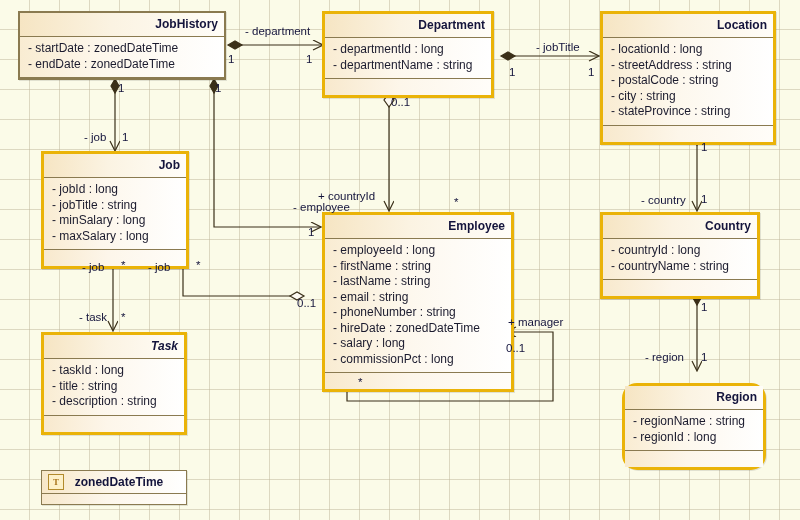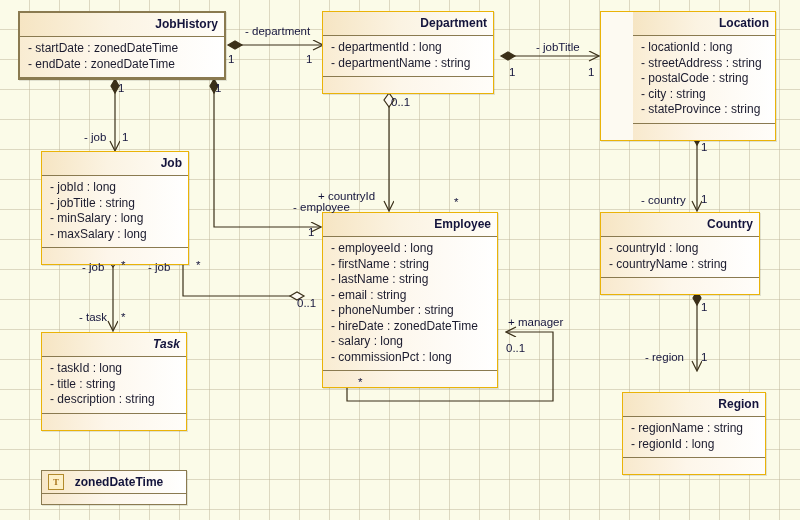--- a/index.html
+++ b/index.html
@@ -16,21 +16,21 @@
       linear-gradient(to right, rgba(196,188,160,.55) 1px, transparent 1px),
       linear-gradient(to bottom, rgba(196,188,160,.55) 1px, transparent 1px);
     background-size:30px 30px;
     background-position:-1px -1px;
   }
   svg#edges{position:absolute;left:0;top:0;width:800px;height:520px;pointer-events:none;}
 
   .uml{
     position:absolute;
     box-sizing:border-box;
-    border:1px solid #eab308;
+    border:3px solid #eab308;
     background:#fdfaf2;
     box-shadow:1px 1px 0 rgba(0,0,0,.10);
   }
   .uml.selected{border:2px solid #8a7a50;}
   .uml .hdr{
     box-sizing:border-box;
     text-align:right;
     font-weight:bold;
     font-size:12px;
     color:#14143c;
@@ -137,42 +137,42 @@
       </div>
     </div>
     <div class="uml" style="left: 322px; top: 11px; width: 172px;">
       <div class="hdr">Department</div>
       <div class="attrs">
         <div>- departmentId : long</div>
         <div>- departmentName : string</div>
       </div>
       <div class="ops"></div>
     </div>
-    <div class="uml" style="left: 600px; top: 11px; width: 176px; padding-left: 32px;">
+    <div class="uml" style="left: 600px; top: 11px; width: 176px;">
       <div class="hdr">Location</div>
       <div class="attrs">
         <div>- locationId : long</div>
         <div>- streetAddress : string</div>
         <div>- postalCode : string</div>
         <div>- city : string</div>
         <div>- stateProvince : string</div>
       </div>
       <div class="ops"></div>
     </div>
     <div class="uml" style="left: 41px; top: 151px; width: 148px;">
       <div class="hdr">Job</div>
       <div class="attrs">
         <div>- jobId : long</div>
         <div>- jobTitle : string</div>
         <div>- minSalary : long</div>
         <div>- maxSalary : long</div>
       </div>
       <div class="ops"></div>
     </div>
-    <div class="uml" style="left: 322px; top: 212px; width: 176px;">
+    <div class="uml" style="left: 322px; top: 212px; width: 192px;">
       <div class="hdr">Employee</div>
       <div class="attrs">
         <div>- employeeId : long</div>
         <div>- firstName : string</div>
         <div>- lastName : string</div>
         <div>- email : string</div>
         <div>- phoneNumber : string</div>
         <div>- hireDate : zonedDateTime</div>
         <div>- salary : long</div>
         <div>- commissionPct : long</div>
@@ -189,21 +189,21 @@
     </div>
     <div class="uml" style="left: 41px; top: 332px; width: 146px;">
       <div class="hdr abstract">Task</div>
       <div class="attrs">
         <div>- taskId : long</div>
         <div>- title : string</div>
         <div>- description : string</div>
       </div>
       <div class="ops"></div>
     </div>
-    <div class="uml" style="left: 622px; top: 392px; width: 144px;">
+    <div class="uml" style="left: 622px; top: 383px; width: 144px; border-radius: 15px;">
       <div class="hdr">Region</div>
       <div class="attrs">
         <div>- regionName : string</div>
         <div>- regionId : long</div>
       </div>
       <div class="ops"></div>
     </div>
     <div class="dtype" style="left: 41px; top: 470px; width: 146px;">
       <div class="row">
         <span class="badge">T</span>

